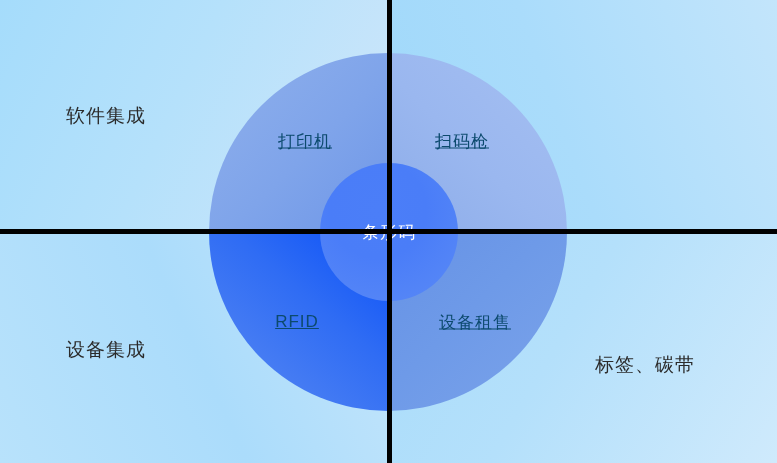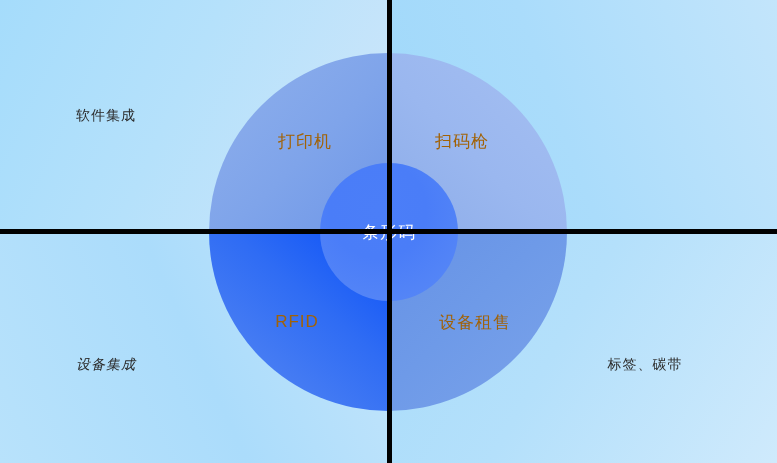--- a/index.html
+++ b/index.html
@@ -86,39 +86,40 @@
     background: #000000;
   }
 
   
   .label {
     position: absolute;
     white-space: nowrap;
     transform: translate(-50%, -50%);
   }
   .outer-label {
-    font-size: 14px;
+    font-size: 19px;
     color: #2b2b2b;
     letter-spacing: 1px;
   }
   .ring-label {
     font-size: 17px;
-    color: #a16207;
+    color: #0c4a6e;
     letter-spacing: 1px;
+    text-decoration: underline;
   }
   .core-label {
     font-size: 17px;
     color: #ffffff;
     letter-spacing: 1px;
     position: relative;
   }
 
   .pos-sw-outer { left: 106px; top: 116px; }
   .pos-ne-outer { left: 666px; top: 116px; }
-  .pos-nw-outer { left: 106px; top: 365px; font-style: italic; }
+  .pos-nw-outer { left: 106px; top: 350px; }
   .pos-se-outer { left: 645px; top: 365px; text-align: center; }
 
   .pos-printer  { left: 305px; top: 141px; }
   .pos-scanner  { left: 462px; top: 141px; }
   .pos-rfid     { left: 297px; top: 322px; text-align: center; }
   .pos-rental   { left: 475px; top: 322px; text-align: center; }
 </style>
 </head>
 <body>
 

